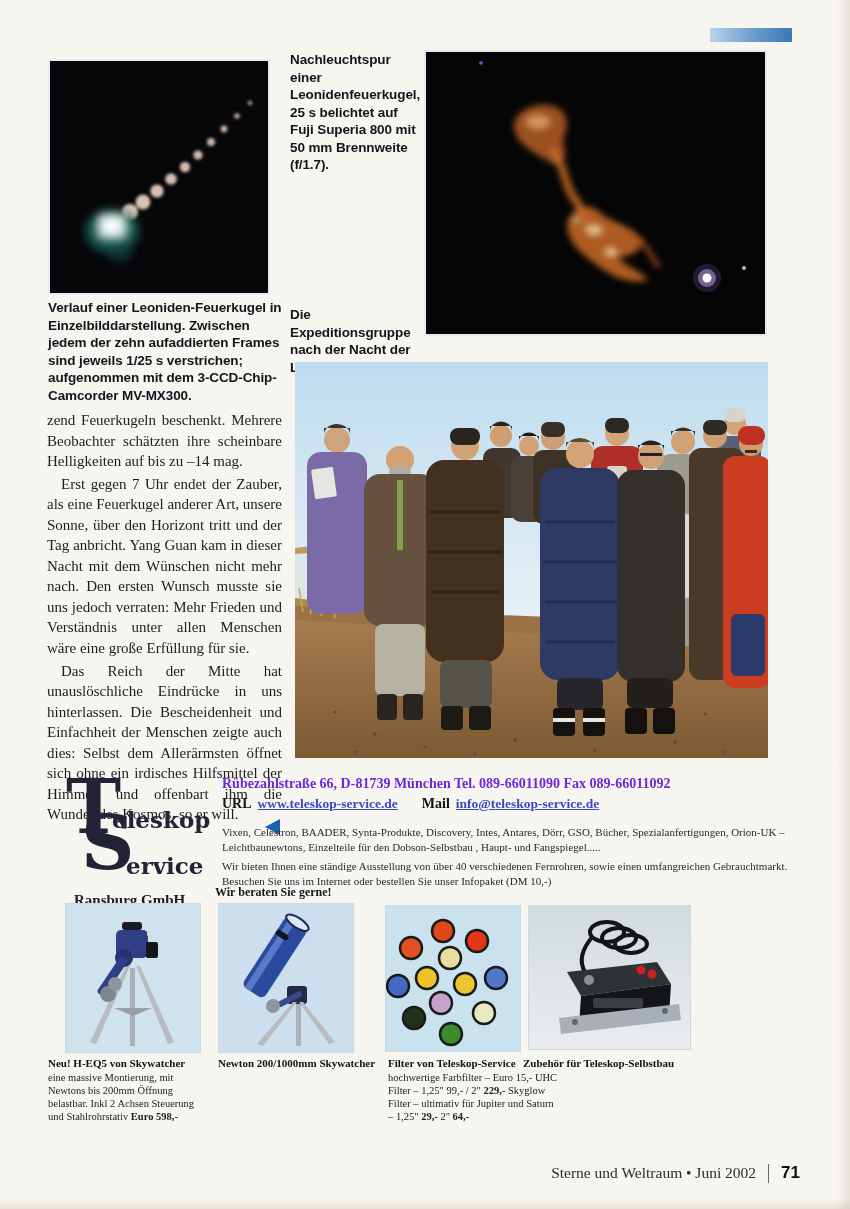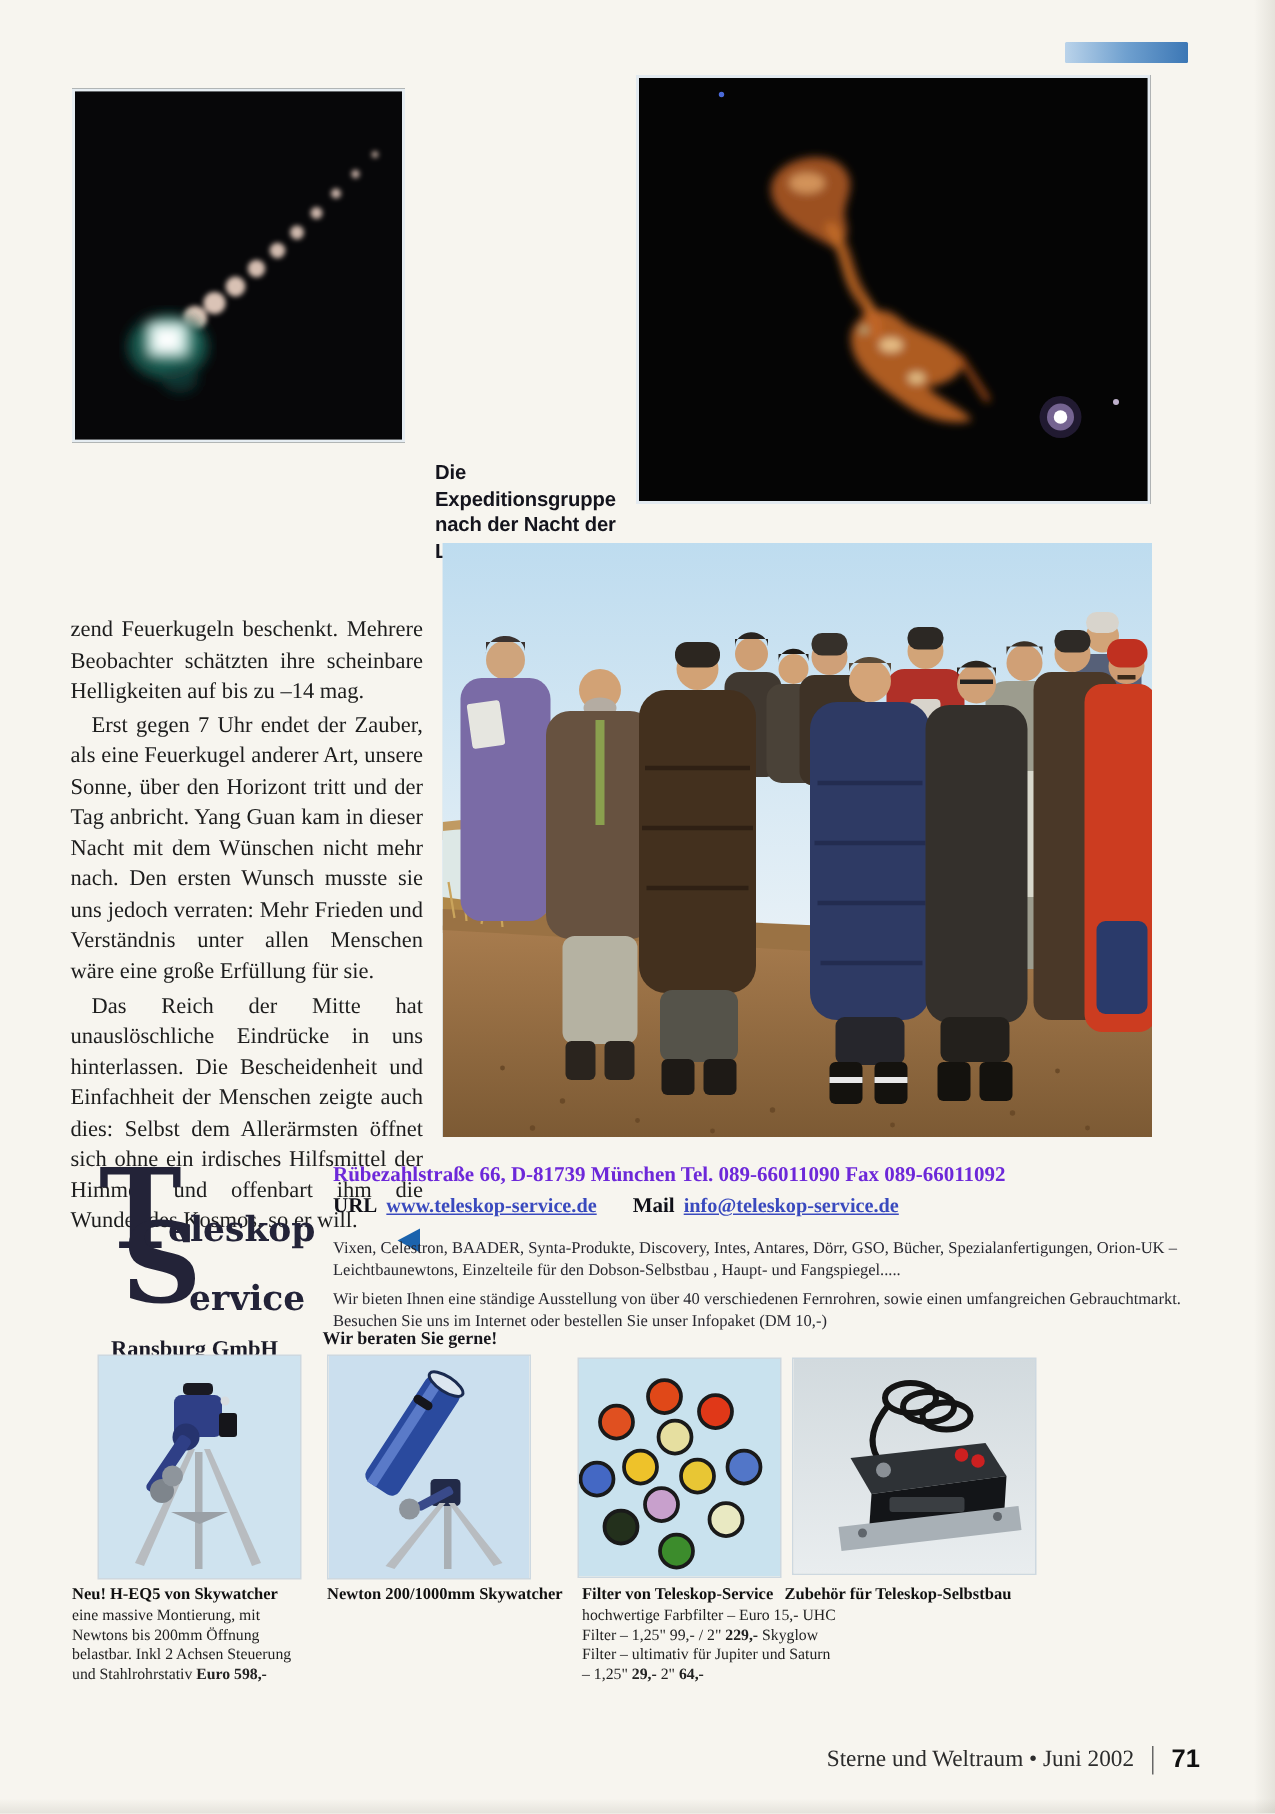--- a/index.html
+++ b/index.html
@@ -107,21 +107,23 @@
       <g filter="url(#b2)">
         <ellipse cx="62" cy="170" rx="27" ry="22" fill="#14524a"></ellipse>
         <ellipse cx="63" cy="166" rx="18" ry="15" fill="#2f8376"></ellipse>
         <rect x="50" y="155" width="24" height="20" fill="#cfeee8"></rect>
         <rect x="54" y="159" width="15" height="13" fill="#ffffff"></rect>
         <ellipse cx="70" cy="192" rx="12" ry="9" fill="#113e38" opacity="0.75"></ellipse>
       </g>
     </svg>
   </figure>
 
-
+  <div class="caption cap-fireball">Verlauf einer Leoniden-Feuerkugel in Einzelbilddarstellung. Zwischen jedem der zehn aufaddierten Frames sind jeweils 1/25 s verstrichen; aufgenommen mit dem 3-CCD-Chip-Camcorder MV-MX300.</div>
+
+  <div class="caption cap-afterglow">Nachleuchtspur einer Leonidenfeuerkugel, 25 s belichtet auf Fuji Superia 800 mit 50 mm Brennweite (f/1.7).</div>
 
   <figure class="photo ph-afterglow">
     <svg viewBox="0 0 339 282">
       <defs>
           <filter id="ab">
             <feGaussianBlur stdDeviation="3"></feGaussianBlur>
           </filter>
         </defs>
       <rect width="339" height="282" fill="#050505"></rect>
       <g filter="url(#ab)">

